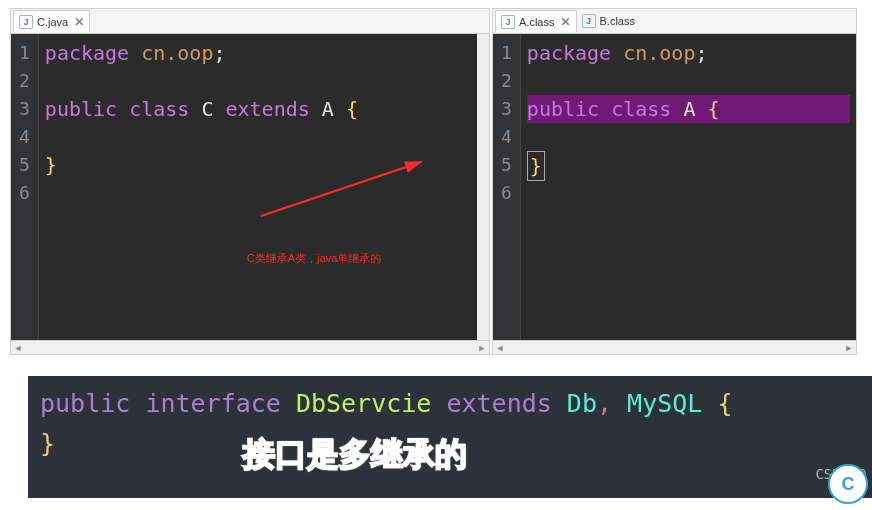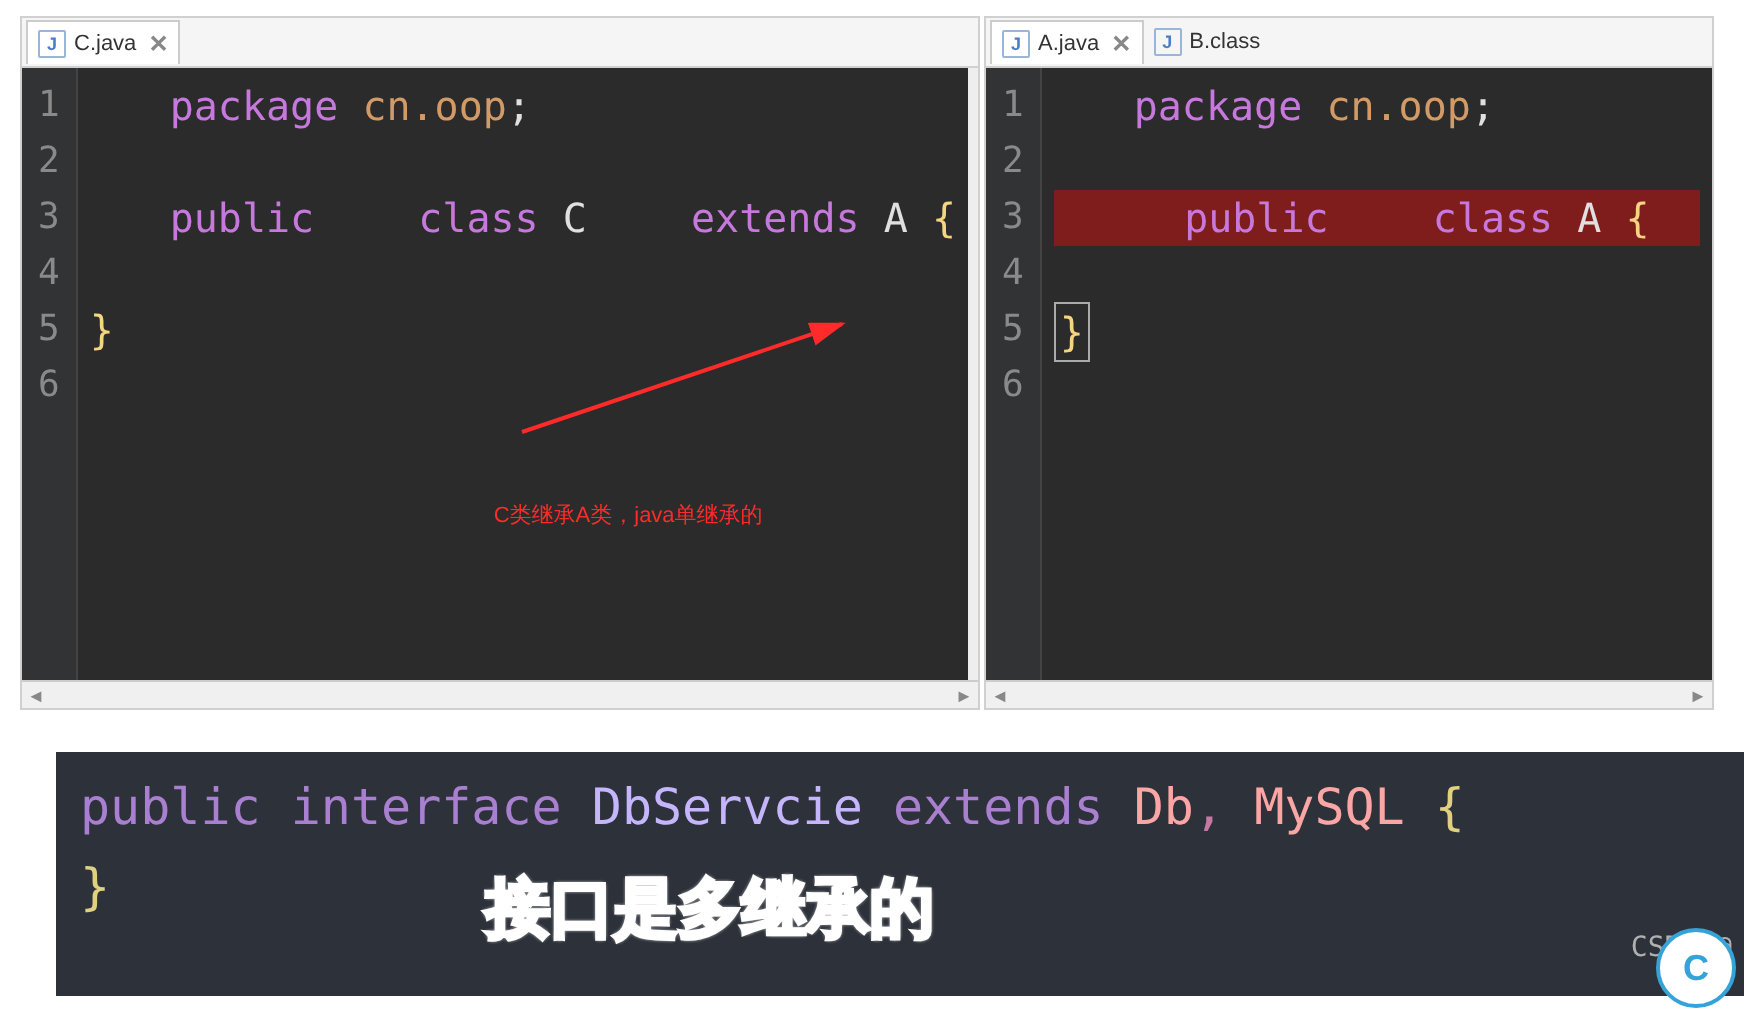--- a/index.html
+++ b/index.html
@@ -88,26 +88,26 @@
     .code-area {
       flex: 1;
       padding: 5px 6px 0 6px;
       font-family: Consolas, monospace;
       font-size: 20px;
       line-height: 28px;
       color: #e0e0e0;
       position: relative;
     }
     .code-line { height: 28px; white-space: pre; }
-    .kw { color: #c678dd; margin-left: 40px; }
+    .kw { color: #c678dd; }
     .pkg { color: #d19a66; text-align: right; }
     .id { color: #e0e0e0; }
     .op { color: #e0e0e0; }
     .brace { color: #f5d482; }
-    .line3-hl { background: #7f1d1d; text-align: center; }
+    .line3-hl { background: #701a75; }
     .cursor-box { border: 1px solid #aaa; display:inline-block; padding:0 2px;}
     .arrow-svg {
       position: absolute;
       top: 122px;
       left: 212px;
       pointer-events: none;
     }
     .annotation-text {
       position: absolute;
       top: 210px;
@@ -145,22 +145,22 @@
       width: 844px;
       height: 122px;
       padding: 8px 12px;
       font-family: Consolas, monospace;
       font-size: 25px;
       line-height: 40px;
       color: #d0d0d0;
       position: relative;
     }
     .kw2 { color: #a97fd0; }
-    .type2 { color: #c4b5fd; }
-    .name2 { color: #fca5a5; margin-top: 45px; }
+    .type2 { color: #bef264; }
+    .name2 { color: #5eead4; margin-top: 45px; }
     .brace2 { color: #e0d080; }
     .comma2 { color: #c678a5;}
     .big-annotation {
       position: absolute;
       top: 58px;
       left: 215px;
       font-size: 32px;
       font-weight: 700;
       color: #ff5a1f;
       -webkit-text-stroke: 2px #fff;
@@ -235,21 +235,21 @@
       <div class="harrow">◄</div>
       <div class="htrack"></div>
       <div class="harrow">►</div>
     </div>
   </div>
 
   <div class="editor-pane right">
     <div class="tab-bar">
       <div class="tab active">
         <span class="java-icon">J</span>
-        <span>A.java</span>
+        <span>A.class</span>
         <span class="close-x">✕</span>
       </div>
       <div class="tab">
         <span class="java-icon">J</span>
         <span>B.class</span>
       </div>
     </div>
     <div class="editor-body">
       <div class="gutter">
         <div class="ln">1</div>

